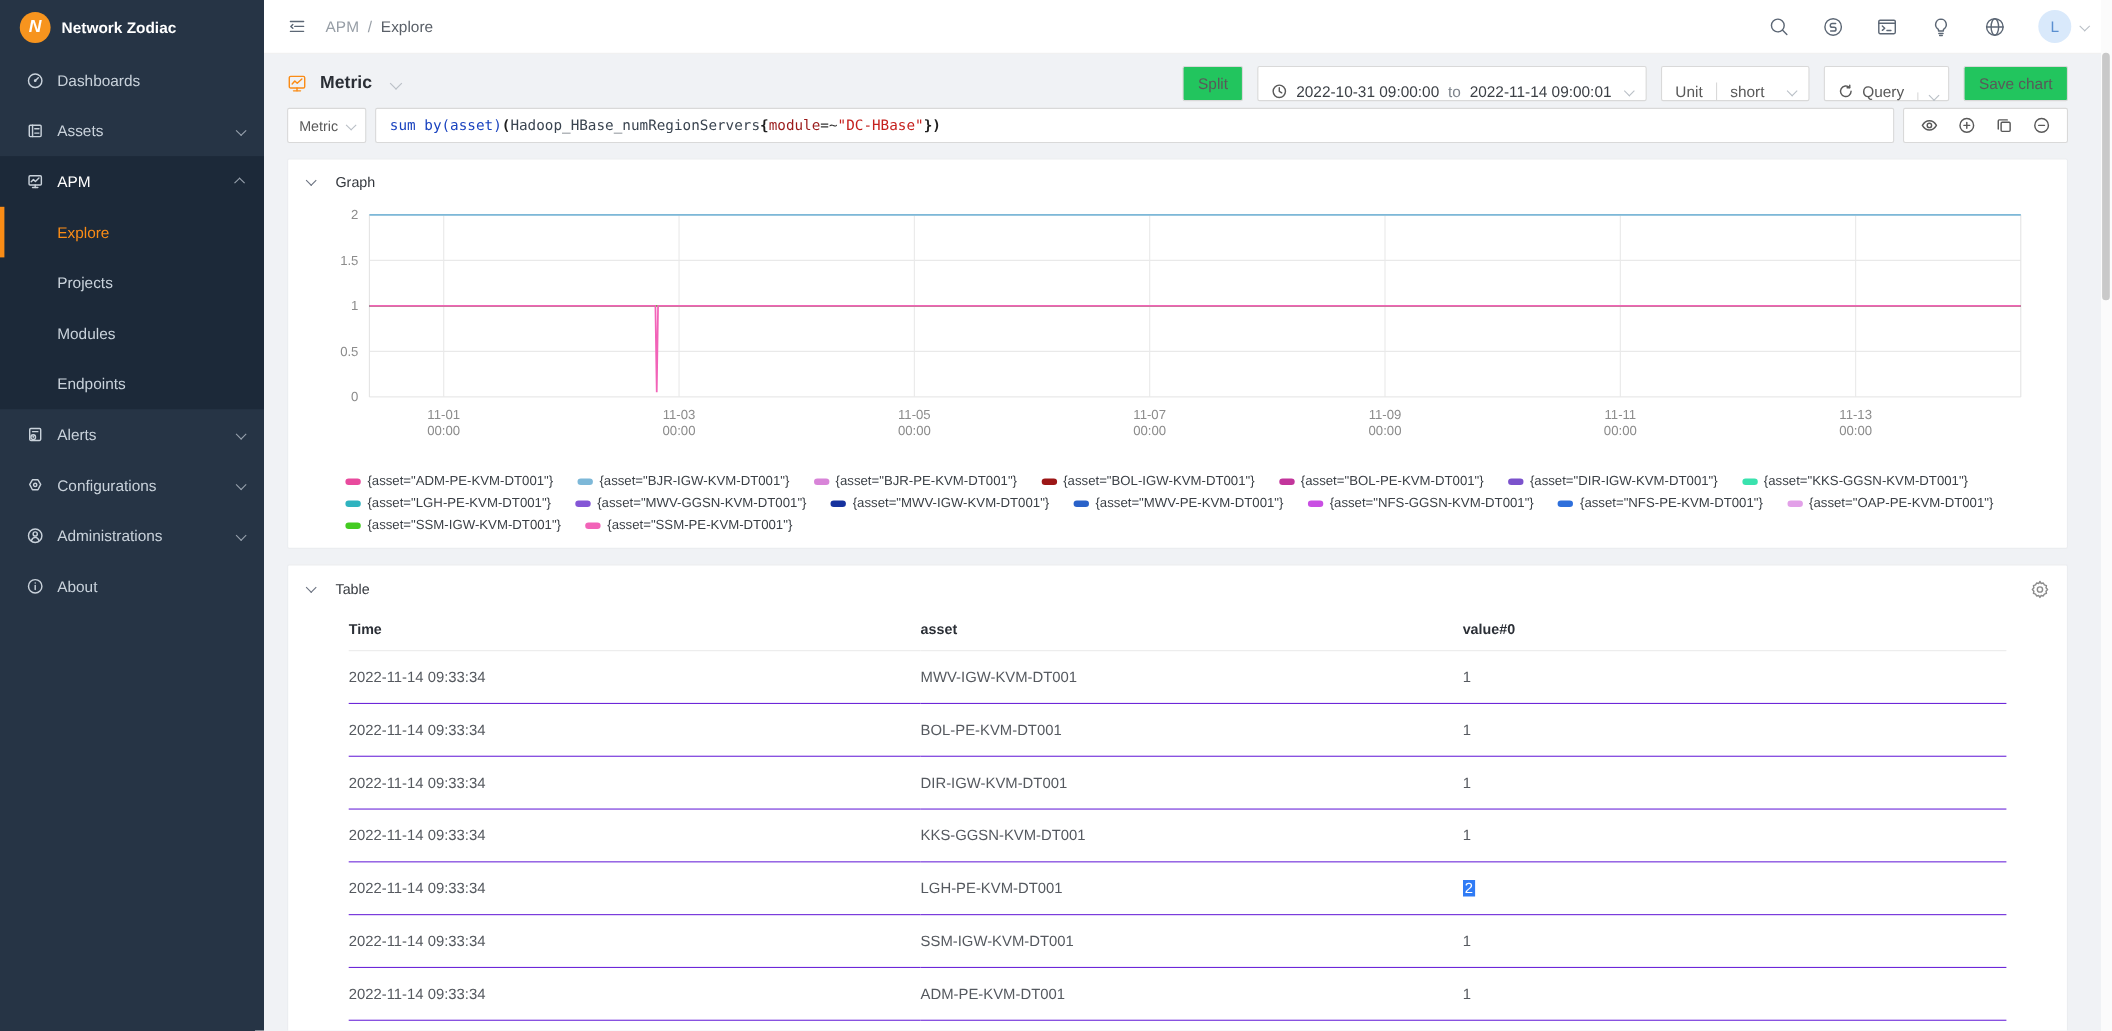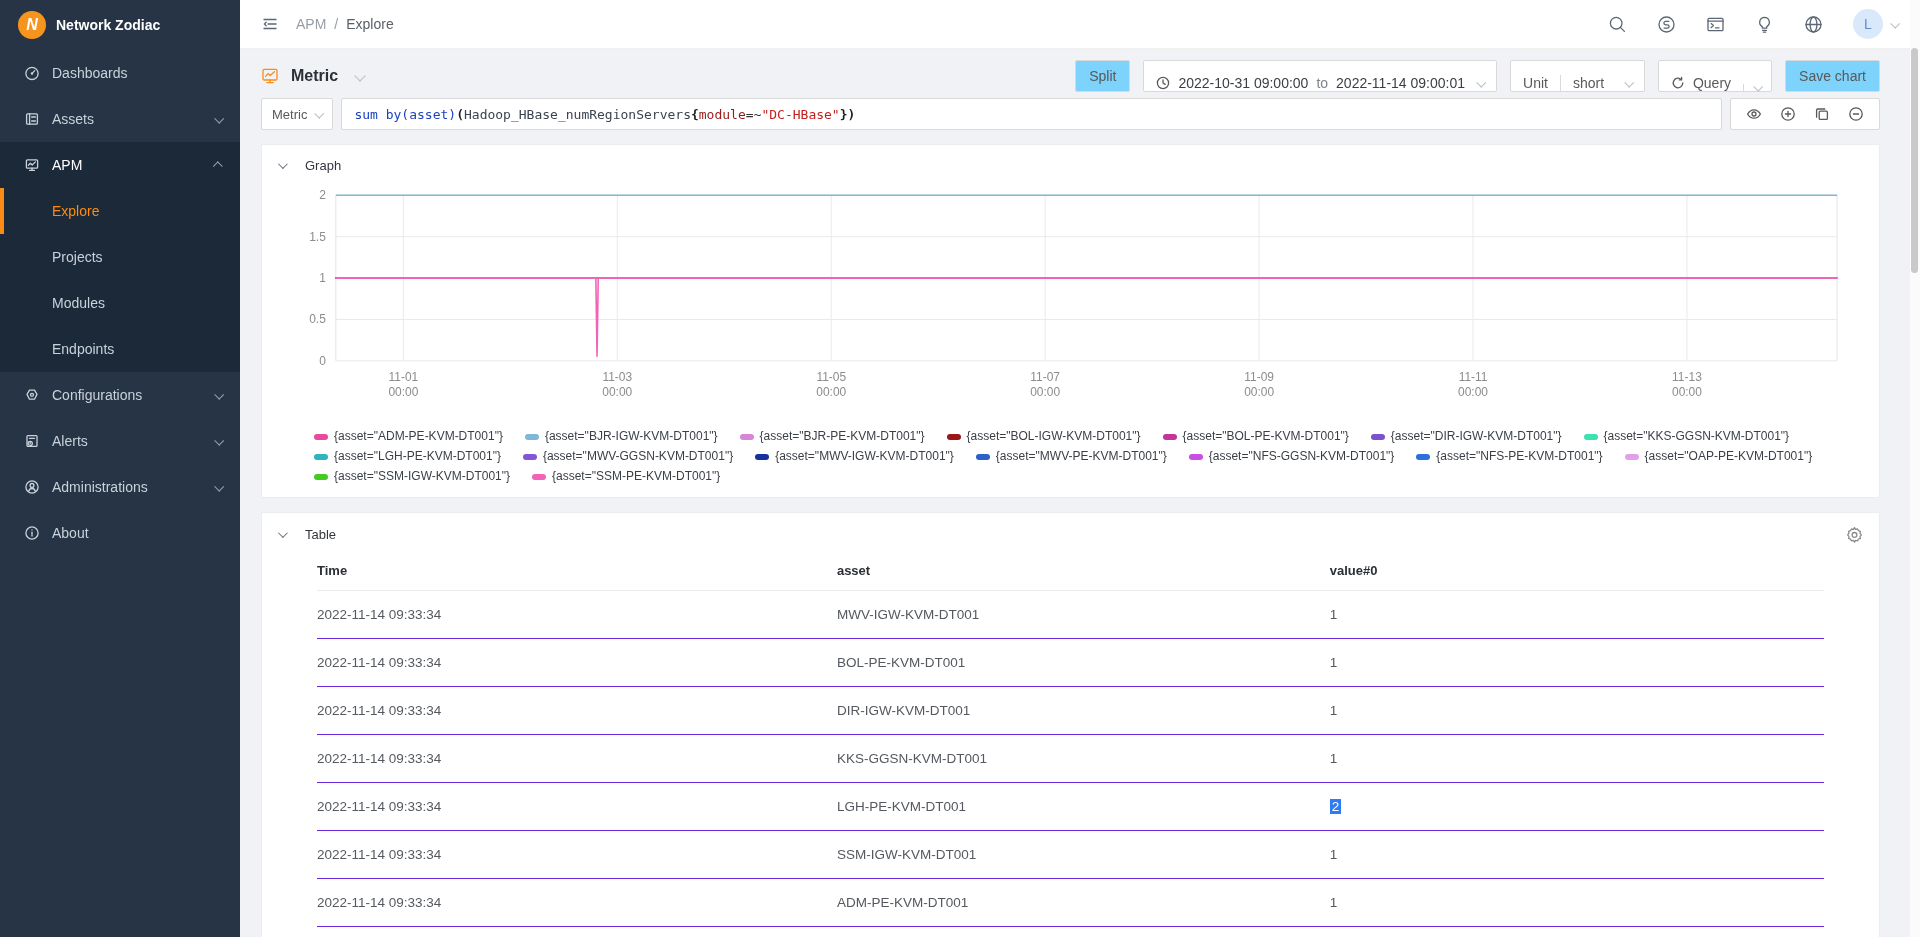--- a/index.html
+++ b/index.html
@@ -33,21 +33,21 @@
   .avatar-wrap{display:flex;align-items:center;gap:8px;cursor:pointer}
   .avatar{width:30px;height:30px;border-radius:50%;background:#d9e9fb;color:#5a8fd0;font-size:14px;display:flex;align-items:center;justify-content:center}
   .content{flex:1;padding:0 40px 0 21px;overflow:hidden}
 
   
   .page-head{margin-top:11px;display:flex;align-items:center;gap:12px}
   .pg-title{font-size:16px;font-weight:600;color:#2b2f36}
   .pg-title-ic{width:18px;height:18px;color:#fa8c16}
   .hd-caret{width:8px;height:8px;border-right:1.4px solid #b9bfc6;border-bottom:1.4px solid #b9bfc6;transform:rotate(45deg);margin-left:6px}
   .head-controls{margin-left:auto;display:flex;align-items:center;gap:13px}
-  .btn{height:32px;border:1px solid #d9d9d9;border-radius:2px;background:#7dd3fc;color:#595959;font-size:14px;display:flex;align-items:center;padding:0 13px;cursor:pointer;white-space:nowrap}
+  .btn{height:32px;border:1px solid #d9d9d9;border-radius:2px;background:#22c55e;color:#595959;font-size:14px;display:flex;align-items:center;padding:0 13px;cursor:pointer;white-space:nowrap}
   .grp{height:32px;border:1px solid #d9d9d9;border-radius:2px;background:#fff;color:#595959;font-size:14px;display:flex;align-items:flex-end;cursor:pointer}
   .grp .cell{display:flex;align-items:center;gap:8px;padding:0 12px}
   .grp .cell + .cell{border-left:1px solid #d9d9d9}
   .timer-text{color:#3c4046}
   .ic14{width:14px;height:14px}
   .ic16{width:16px;height:16px}
 
   
   .query-row{margin-top:6px;display:flex;gap:8px;height:32px}
   .mini-select{border:1px solid #d9d9d9;border-radius:2px;background:#fff;color:#595959;font-size:13px;display:flex;align-items:center;gap:8px;padding:0 10px;cursor:pointer}
@@ -132,34 +132,34 @@
         </div>
         <div class="item sub">
           <span class="lbl">Modules</span>
         </div>
         <div class="item sub">
           <span class="lbl">Endpoints</span>
         </div>
       </div>
       <div class="item">
         <svg class="ic" viewBox="0 0 16 16">
-            <path d="M5.5 3.2h5l2.5 4.2-2.5 4.8h-5L3 7.4z"></path>
-            <circle cx="8" cy="7.8" r="1.5"></circle>
-          </svg>
-        <span class="lbl">Configurations</span>
-        <span class="cv"></span>
-      </div>
-      <div class="item">
-        <svg class="ic" viewBox="0 0 16 16">
             <rect x="3" y="2.6" width="10" height="10.8" rx="1"></rect>
             <line x1="5.6" y1="5.4" x2="10.4" y2="5.4"></line>
             <circle cx="6.2" cy="10.4" r="2.1"></circle>
             <line x1="6.2" y1="9.5" x2="6.2" y2="10.5"></line>
           </svg>
         <span class="lbl">Alerts</span>
+        <span class="cv"></span>
+      </div>
+      <div class="item">
+        <svg class="ic" viewBox="0 0 16 16">
+            <path d="M5.5 3.2h5l2.5 4.2-2.5 4.8h-5L3 7.4z"></path>
+            <circle cx="8" cy="7.8" r="1.5"></circle>
+          </svg>
+        <span class="lbl">Configurations</span>
         <span class="cv"></span>
       </div>
       <div class="item">
         <svg class="ic" viewBox="0 0 16 16">
             <circle cx="8" cy="8" r="6.1"></circle>
             <circle cx="8" cy="6.4" r="1.9"></circle>
             <path d="M4.6 12.4c.6-2 1.9-2.9 3.4-2.9s2.8.9 3.4 2.9"></path>
           </svg>
         <span class="lbl">Administrations</span>
         <span class="cv"></span>

